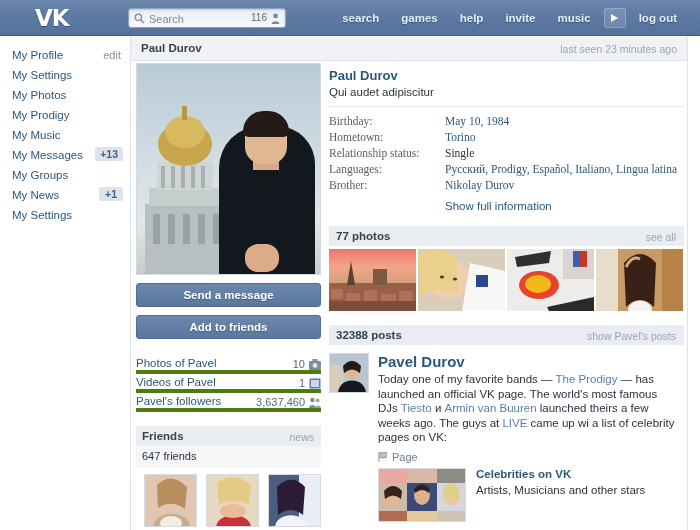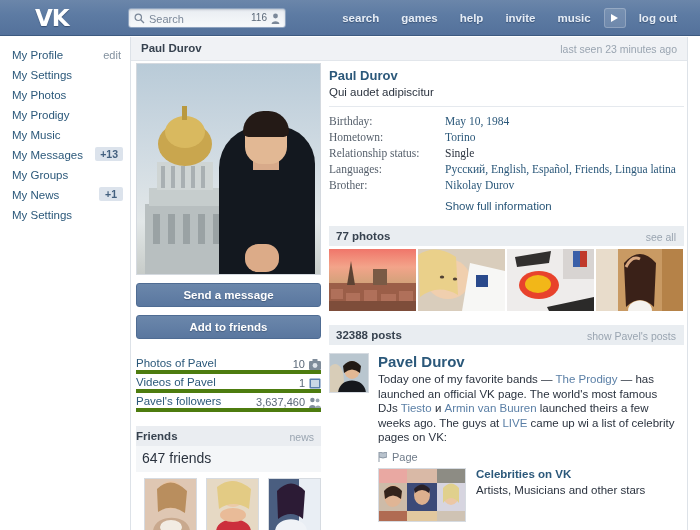--- a/index.html
+++ b/index.html
@@ -212,32 +212,33 @@
     width: 12px; height: 11px;
   }
   #friends-box {
     margin-top: 14px;
     width: 185px;
   }
   #friends-head {
     position: relative;
     height: 20px;
     background: #eaedf1;
+    padding-left: 6px;
   }
   #friends-title {
     font-size: 11.5px; font-weight: bold; color: #37424f;
     line-height: 20px;
   }
   #friends-news {
     position: absolute; right: 7px; top: 5px;
     font-size: 10.5px; color: #9aa5b1;
   }
   #friends-count {
     padding: 4px 0 6px 6px;
-    font-size: 14px; color: #2b333f;
+    font-size: 11px; color: #2b333f;
     background: #f4f6f8;
   }
   #friends-grid {
     display: flex; gap: 9px;
     padding: 6px 0 0 8px;
   }
   .friend { width: 53px; text-align: center; cursor: pointer; }
   .friend-pic {
     width: 53px; height: 53px;
     border: 1px solid #d6dbe1;
@@ -526,21 +527,21 @@
       <div class="info-row">
         <span class="info-key">Hometown:</span>
         <span class="info-val">Torino</span>
       </div>
       <div class="info-row">
         <span class="info-key">Relationship status:</span>
         <span class="info-val plain">Single</span>
       </div>
       <div class="info-row">
         <span class="info-key">Languages:</span>
-        <span class="info-val">Русский, English, Español, Friends, Lingua latina</span>
+        <span class="info-val">Русский, Prodigy, Español, Italiano, Lingua latina</span>
       </div>
       <div class="info-row">
         <span class="info-key">Brother:</span>
         <span class="info-val">Nikolay Durov</span>
       </div>
       <div id="show-full">Show full information</div>
     </div>
 
     <div class="sec-head">
       <span class="sec-title">77 photos</span>

